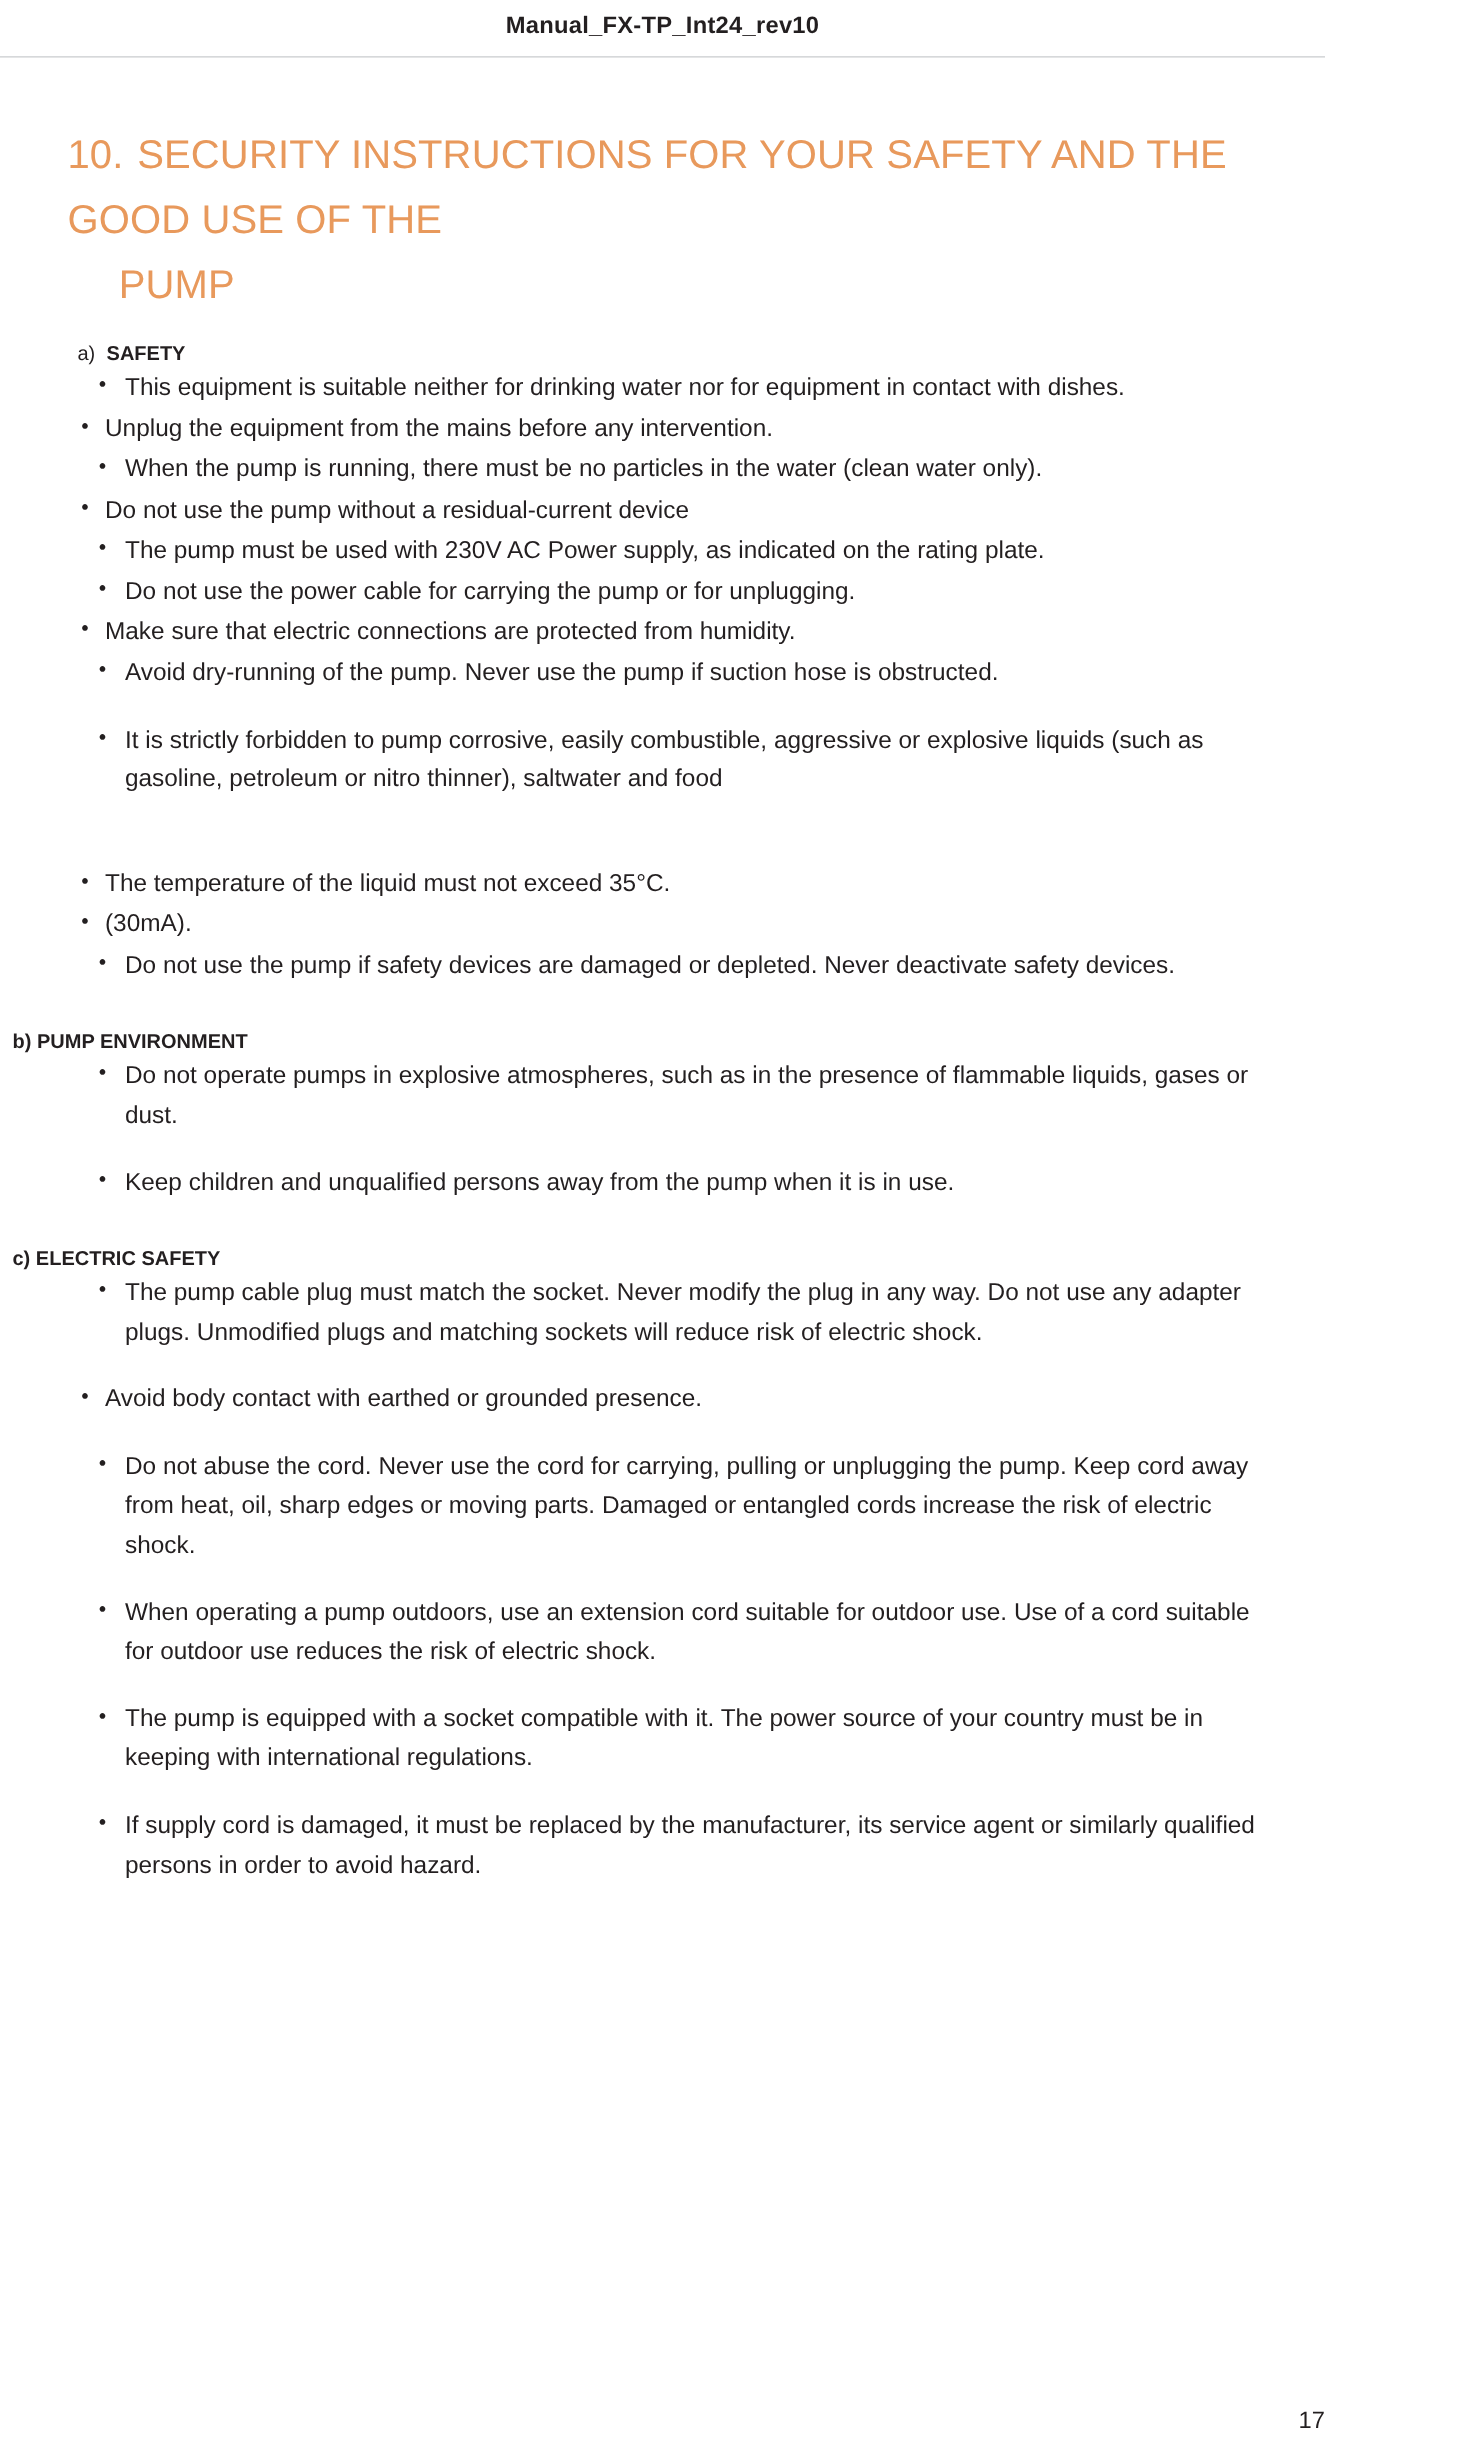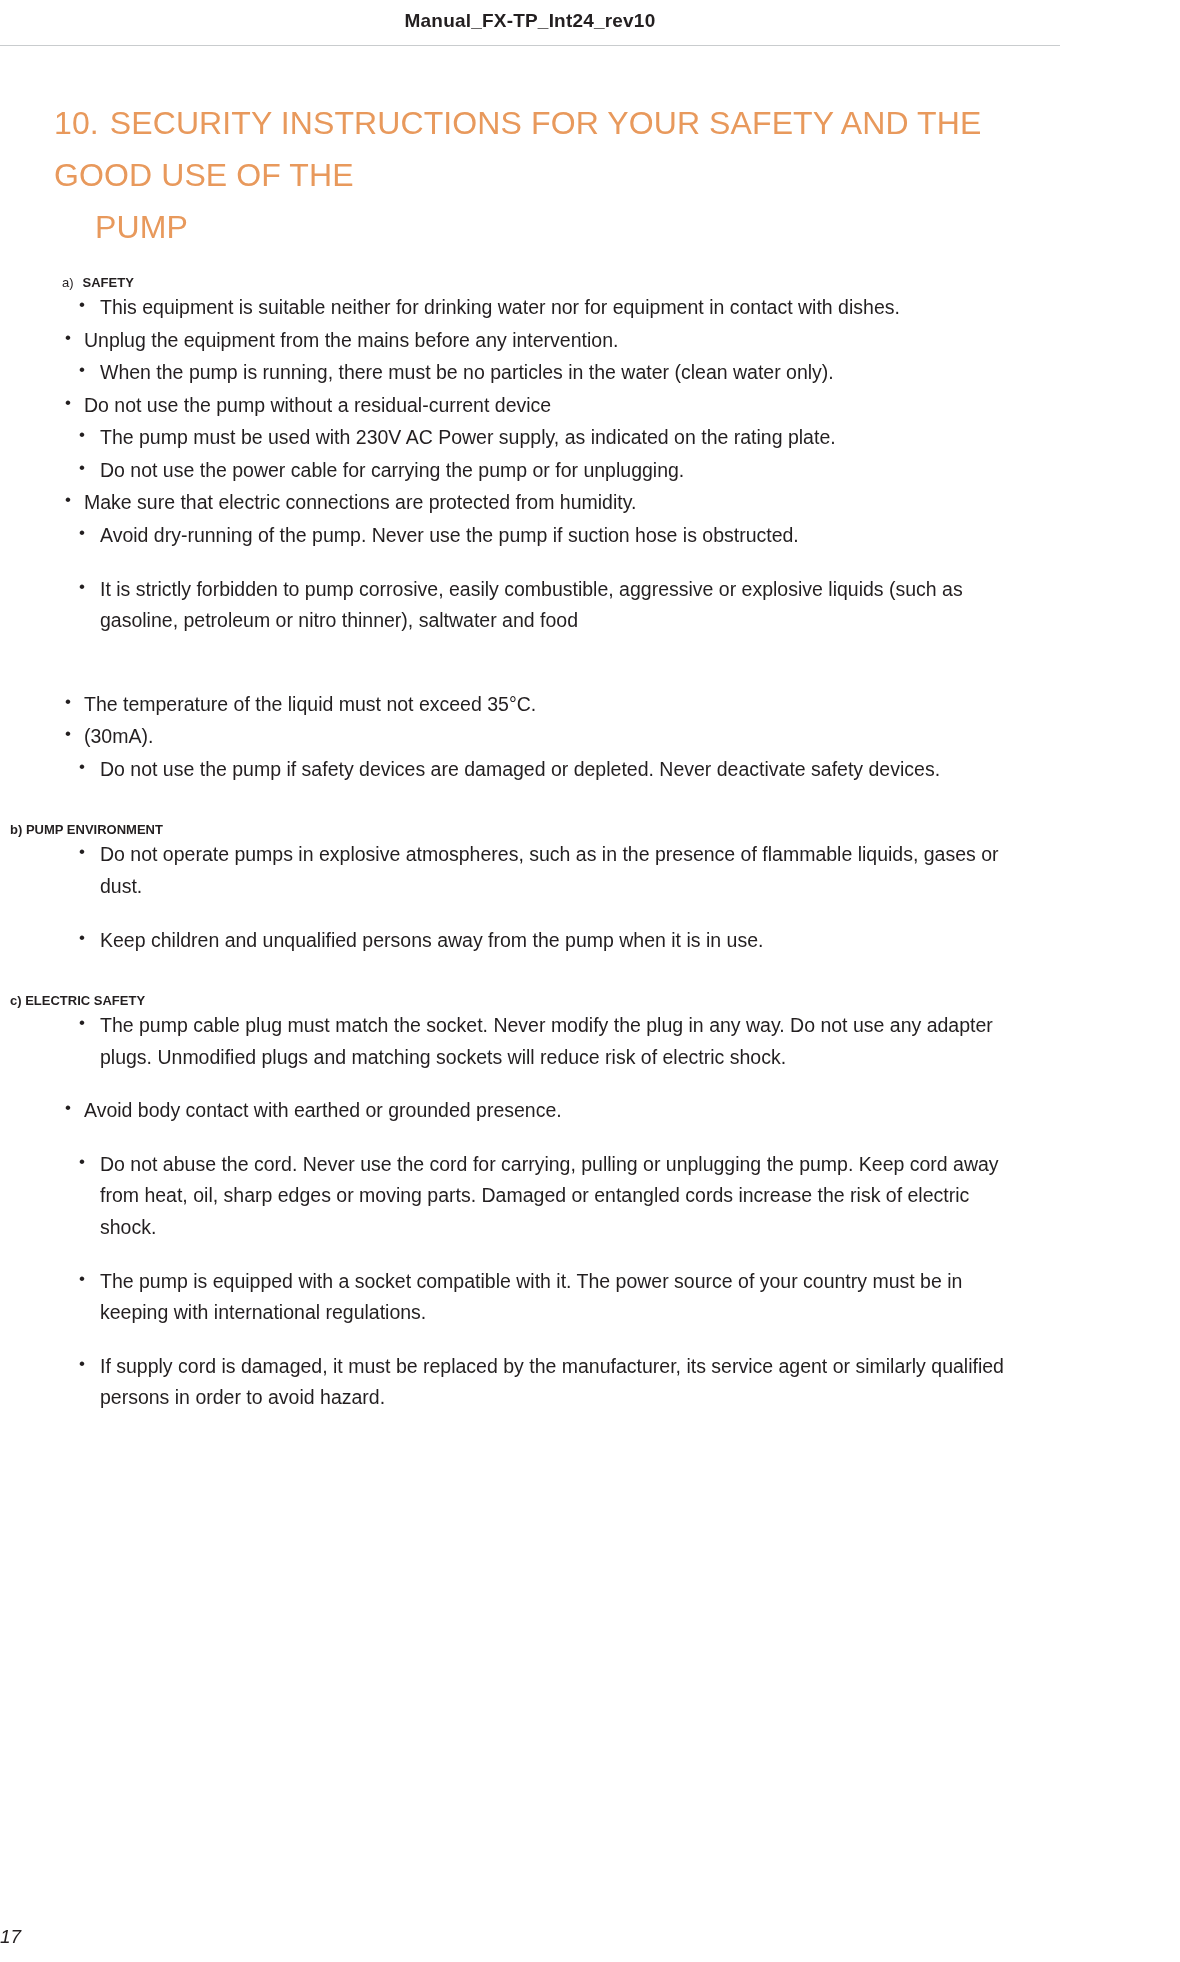--- a/index.html
+++ b/index.html
@@ -54,21 +54,21 @@
   }
   .section-heading .num {
     margin-right: 11px;
   }
   .section-heading .cont {
     display: block;
     margin-left: 41px;
   }
   
   .sub-heading {
-    font-size: 13px;
+    font-size: 16px;
     font-weight: bold;
     margin-top: 20px;
     margin-bottom: 2px;
   }
   .sub-heading.indent-a {
     margin-left: 16px;
   }
   .sub-heading.indent-a .marker {
     margin-right: 9px;
     font-weight: normal;
@@ -106,26 +106,25 @@
     left: 19px;
   }
   ul.bul > li.gap-top {
     margin-top: 22px;
   }
   ul.bul > li.gap-big {
     margin-top: 52px;
   }
   
   .footer {
-    text-align: left;
+    text-align: right;
     font-size: 19px;
     padding-bottom: 14px;
     padding-top: 18px;
     color: #231f20;
-    font-style: italic;
   }
 </style>
 </head>
 <body>
 
 <div class="page">
 
   <div class="header">
     <div>Manual_FX-TP_Int24_rev10</div>
   </div>
@@ -163,20 +162,21 @@
       <li>Do not operate pumps in explosive atmospheres, such as in the presence of flammable liquids, gases or dust.</li>
       <li class="gap-top">Keep children and unqualified persons away from the pump when it is in use.</li>
     </ul>
 
     <div class="sub-heading flush">c) ELECTRIC SAFETY</div>
 
     <ul class="bul">
       <li>The pump cable plug must match the socket. Never modify the plug in any way. Do not use any adapter plugs. Unmodified plugs and matching sockets will reduce risk of electric shock.</li>
       <li class="tight gap-top">Avoid body contact with earthed or grounded presence.</li>
       <li class="gap-top">Do not abuse the cord. Never use the cord for carrying, pulling or unplugging the pump. Keep cord away from heat, oil, sharp edges or moving parts. Damaged or entangled cords increase the risk of electric shock.</li>
+      <li class="gap-top">When operating a pump outdoors, use an extension cord suitable for outdoor use. Use of a cord suitable for outdoor use reduces the risk of electric shock.</li>
       <li class="gap-top">The pump is equipped with a socket compatible with it. The power source of your country must be in keeping with international regulations.</li>
       <li class="gap-top">If supply cord is damaged, it must be replaced by the manufacturer, its service agent or similarly qualified persons in order to avoid hazard.</li>
     </ul>
 
   </div>
 
   <div class="footer">
     <span>17</span>
   </div>
 

